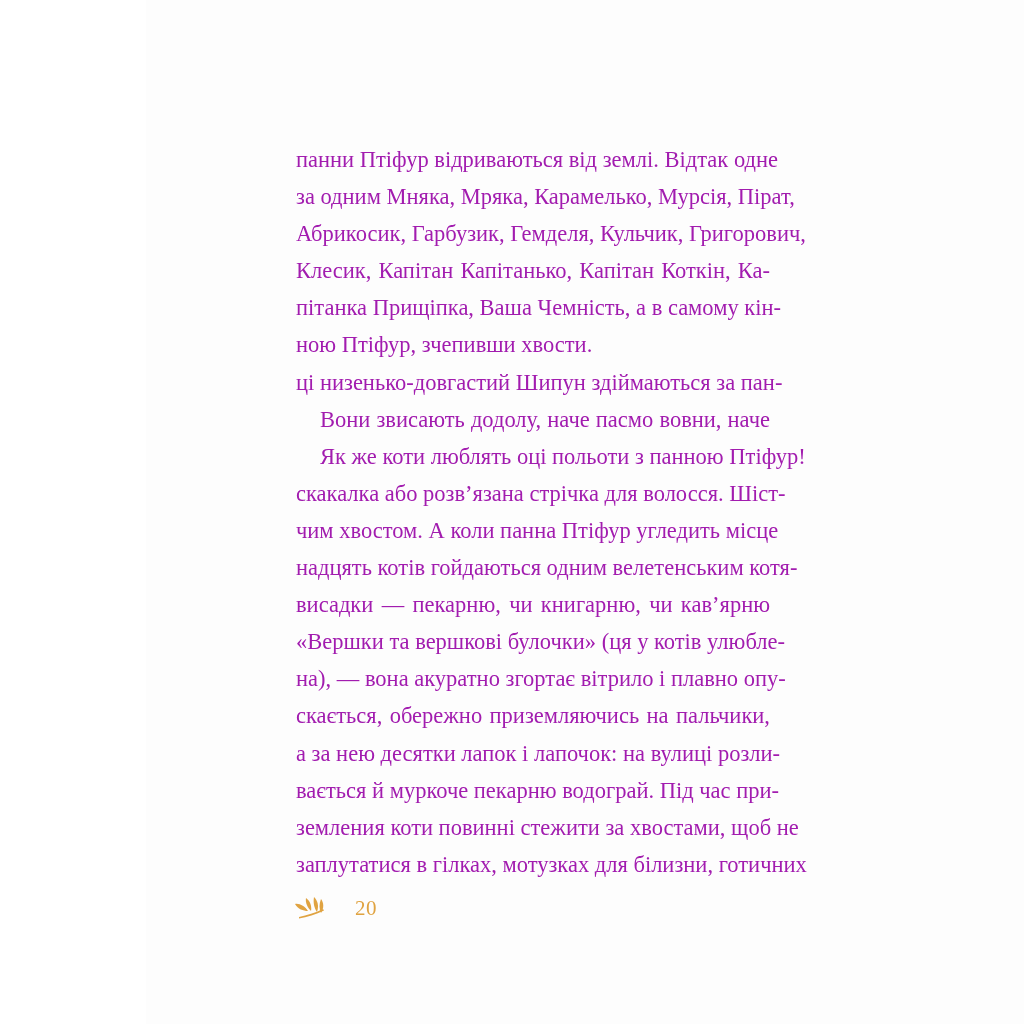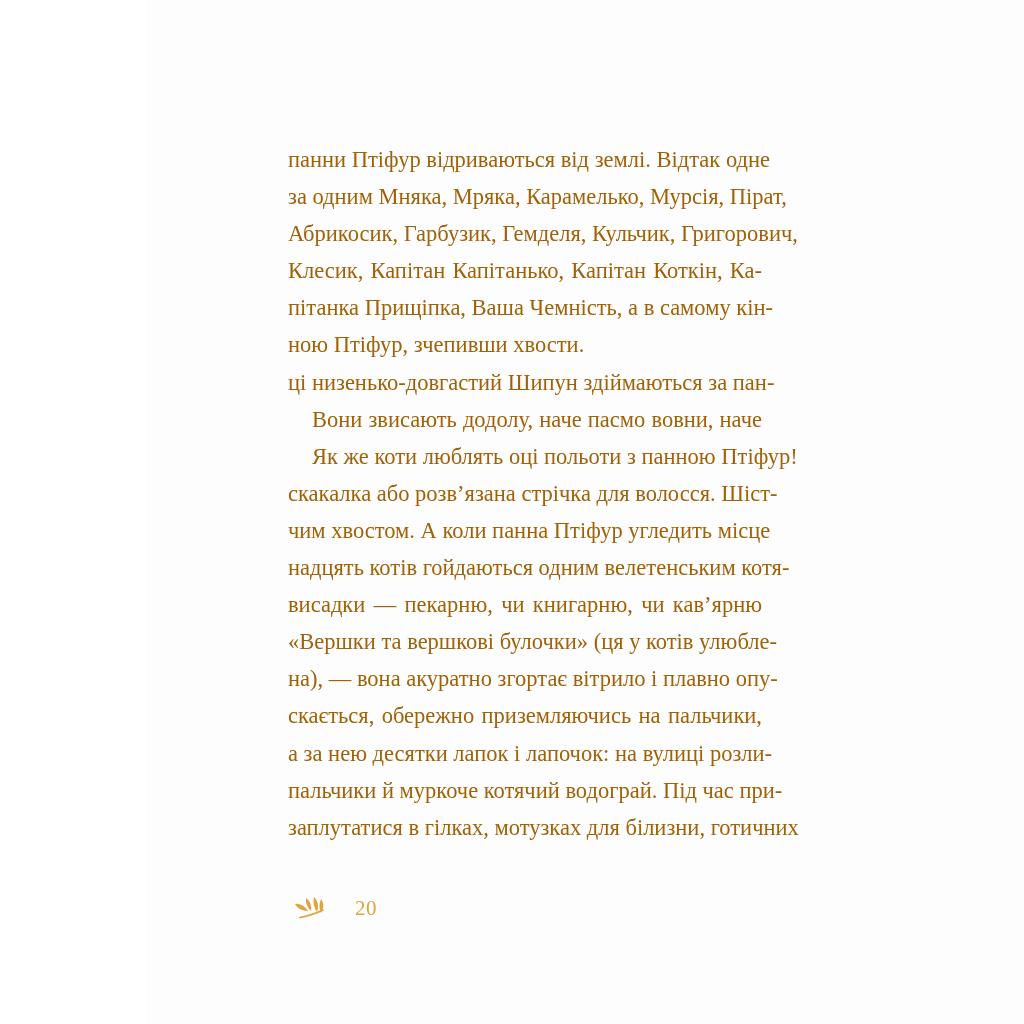--- a/index.html
+++ b/index.html
@@ -13,26 +13,26 @@
     .page {
       position: absolute;
       left: 146px;
       top: 0;
       width: 878px;
       height: 1024px;
       background: #fdfdfd;
     }
     .text-block {
       position: absolute;
-      left: 288px;
+      left: 296px;
       top: 141px;
       width: 474px;
       font-family: "Liberation Serif", "DejaVu Serif", serif;
       font-size: 22.5px;
-      color: #a16207;
+      color: #a21caf;
       line-height: 37.1px;
     }
     .line {
       display: block;
       white-space: nowrap;
       text-align: justify;
       text-align-last: justify;
       height: 37.1px;
     }
     .line.last {
@@ -77,21 +77,22 @@
   <span class="line indent">Вони звисають додолу, наче пасмо вовни, наче</span>
   <span class="line indent">Як же коти люблять оці польоти з панною Птіфур!</span>
   <span class="line">скакалка або розв’язана стрічка для волосся. Шіст-</span>
   <span class="line">чим хвостом. А коли панна Птіфур угледить місце</span>
   <span class="line">надцять котів гойдаються одним велетенським котя-</span>
   <span class="line">висадки — пекарню, чи книгарню, чи кав’ярню</span>
   <span class="line">«Вершки та вершкові булочки» (ця у котів улюбле-</span>
   <span class="line">на), — вона акуратно згортає вітрило і плавно опу-</span>
   <span class="line">скається, обережно приземляючись на пальчики,</span>
   <span class="line">а за нею десятки лапок і лапочок: на вулиці розли-</span>
-  <span class="line">пальчики й муркоче котячий водограй. Під час при-</span>
+  <span class="line">вається й муркоче пекарню водограй. Під час при-</span>
+  <span class="line">земления коти повинні стежити за хвостами, щоб не</span>
   <span class="line">заплутатися в гілках, мотузках для білизни, готичних</span>
 </div>
 
 <div class="footer">
   <svg class="ornament" viewBox="0 0 34 26">
     <g fill="#e0a341">
       <path d="M2 9 C6 8, 12 11, 15 16 C10 16, 5 14, 2 9 Z"></path>
       <path d="M13 3 C17 6, 19 11, 18 16 C15 13, 12 8, 13 3 Z"></path>
       <path d="M21 2 C25 6, 26 11, 24 17 C21 13, 20 7, 21 2 Z"></path>
       <path d="M28 4 C31 8, 31 13, 28 18 C26 14, 26 9, 28 4 Z"></path>

